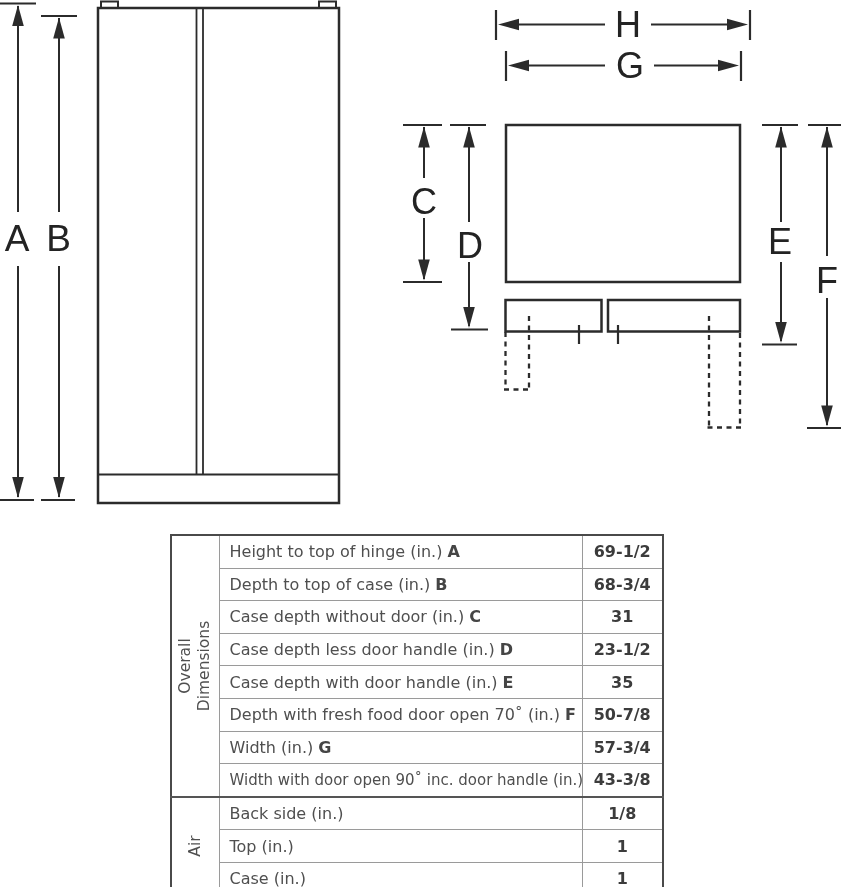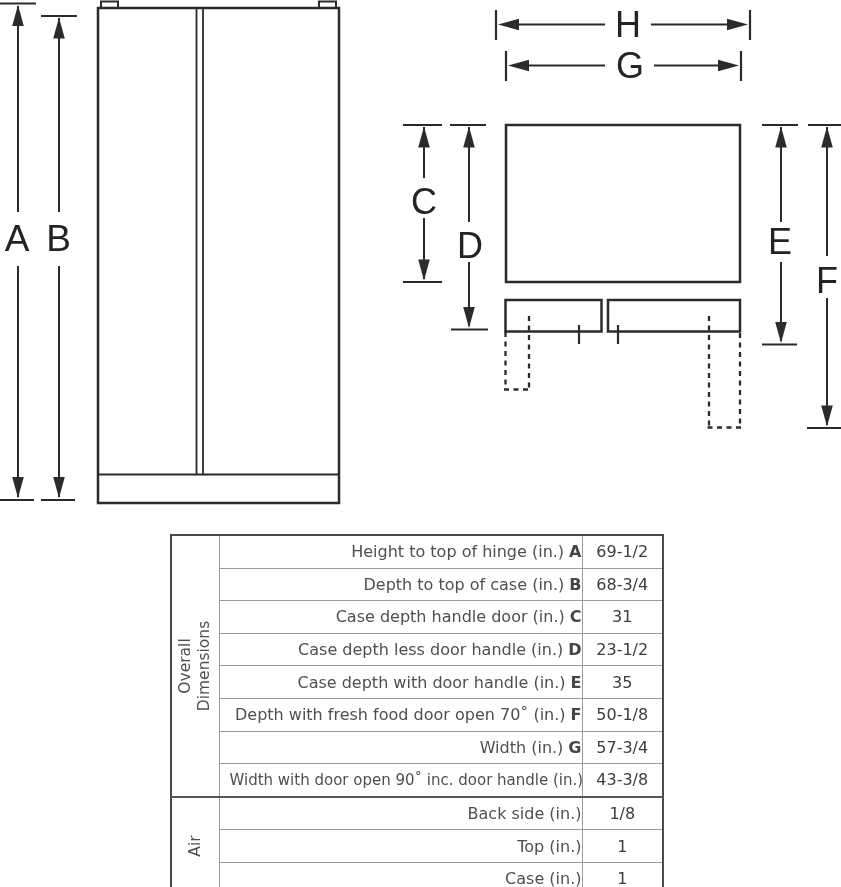--- a/index.html
+++ b/index.html
@@ -45,28 +45,27 @@
     border: 1.4px solid #9a9a9a;
     height: 31.6px;
     padding: 0;
     vertical-align: middle;
     overflow: hidden;
   }
   #spec-table td.lbl {
     padding-left: 10px;
     font-size: 16px;
     white-space: nowrap;
-    text-align: right;
   }
   #spec-table tr.row-compact td.lbl {
     font-size: 15px;
   }
   #spec-table td.val {
     text-align: center;
-    font-weight: normal;
+    font-weight: bold;
     font-size: 16px;
     color: #3c3c3c;
   }
   #spec-table td.section-cell {
     position: relative;
     border: 1.4px solid #9a9a9a;
   }
   #spec-table .vlabel {
     position: absolute;
     top: 50%;
@@ -222,34 +221,34 @@
           <div class="vlabel wide">Overall Dimensions</div>
         </td>
         <td class="lbl"><span>Height to top of hinge (in.)</span><b class="letter">A</b></td>
         <td class="val">69-1/2</td>
       </tr>
       <tr>
         <td class="lbl"><span>Depth to top of case (in.)</span><b class="letter">B</b></td>
         <td class="val">68-3/4</td>
       </tr>
       <tr>
-        <td class="lbl"><span>Case depth handle door (in.)</span><b class="letter">C</b></td>
+        <td class="lbl"><span>Case depth without door (in.)</span><b class="letter">C</b></td>
         <td class="val">31</td>
       </tr>
       <tr>
         <td class="lbl"><span>Case depth less door handle (in.)</span><b class="letter">D</b></td>
         <td class="val">23-1/2</td>
       </tr>
       <tr>
         <td class="lbl"><span>Case depth with door handle (in.)</span><b class="letter">E</b></td>
         <td class="val">35</td>
       </tr>
       <tr>
         <td class="lbl"><span>Depth with fresh food door open 70˚ (in.)</span><b class="letter">F</b></td>
-        <td class="val">50-1/8</td>
+        <td class="val">50-7/8</td>
       </tr>
       <tr>
         <td class="lbl"><span>Width (in.)</span><b class="letter">G</b></td>
         <td class="val">57-3/4</td>
       </tr>
       <tr class="row-compact">
         <td class="lbl"><span>Width with door open 90˚ inc. door handle (in.)</span><b class="letter">H</b></td>
         <td class="val">43-3/8</td>
       </tr>
       <tr class="air-first">

